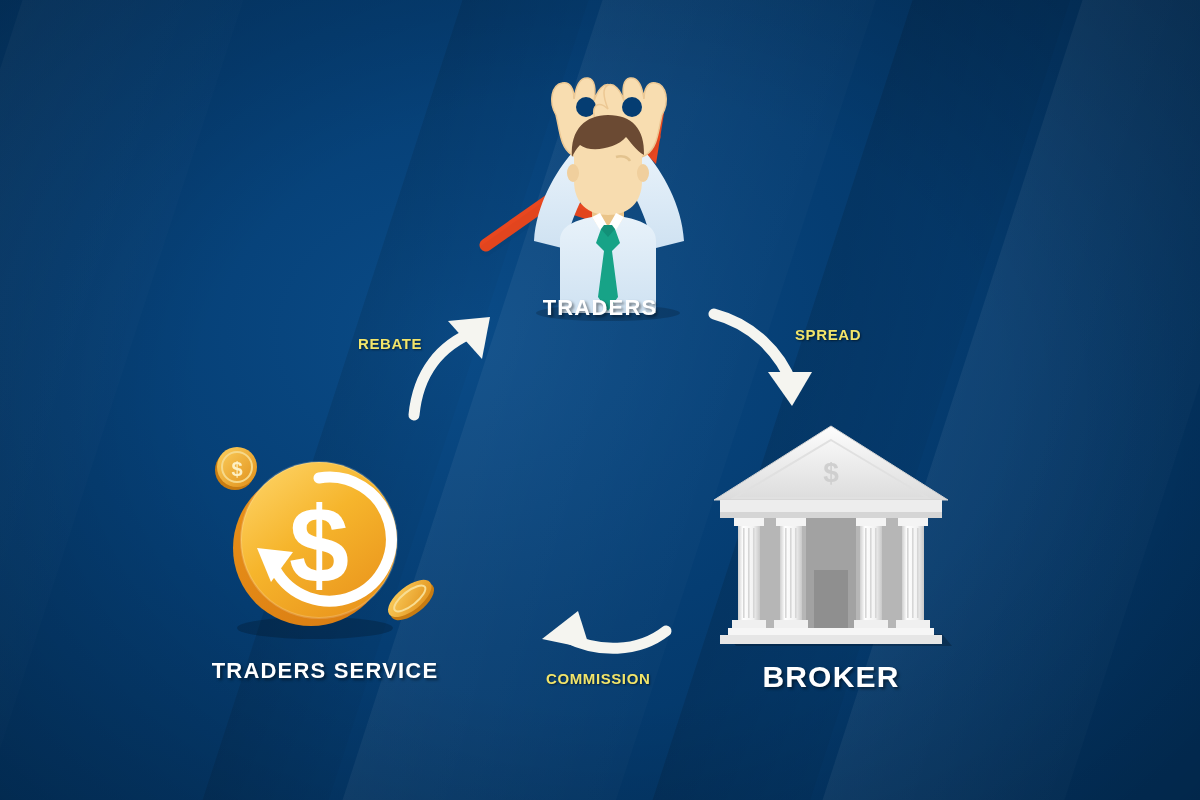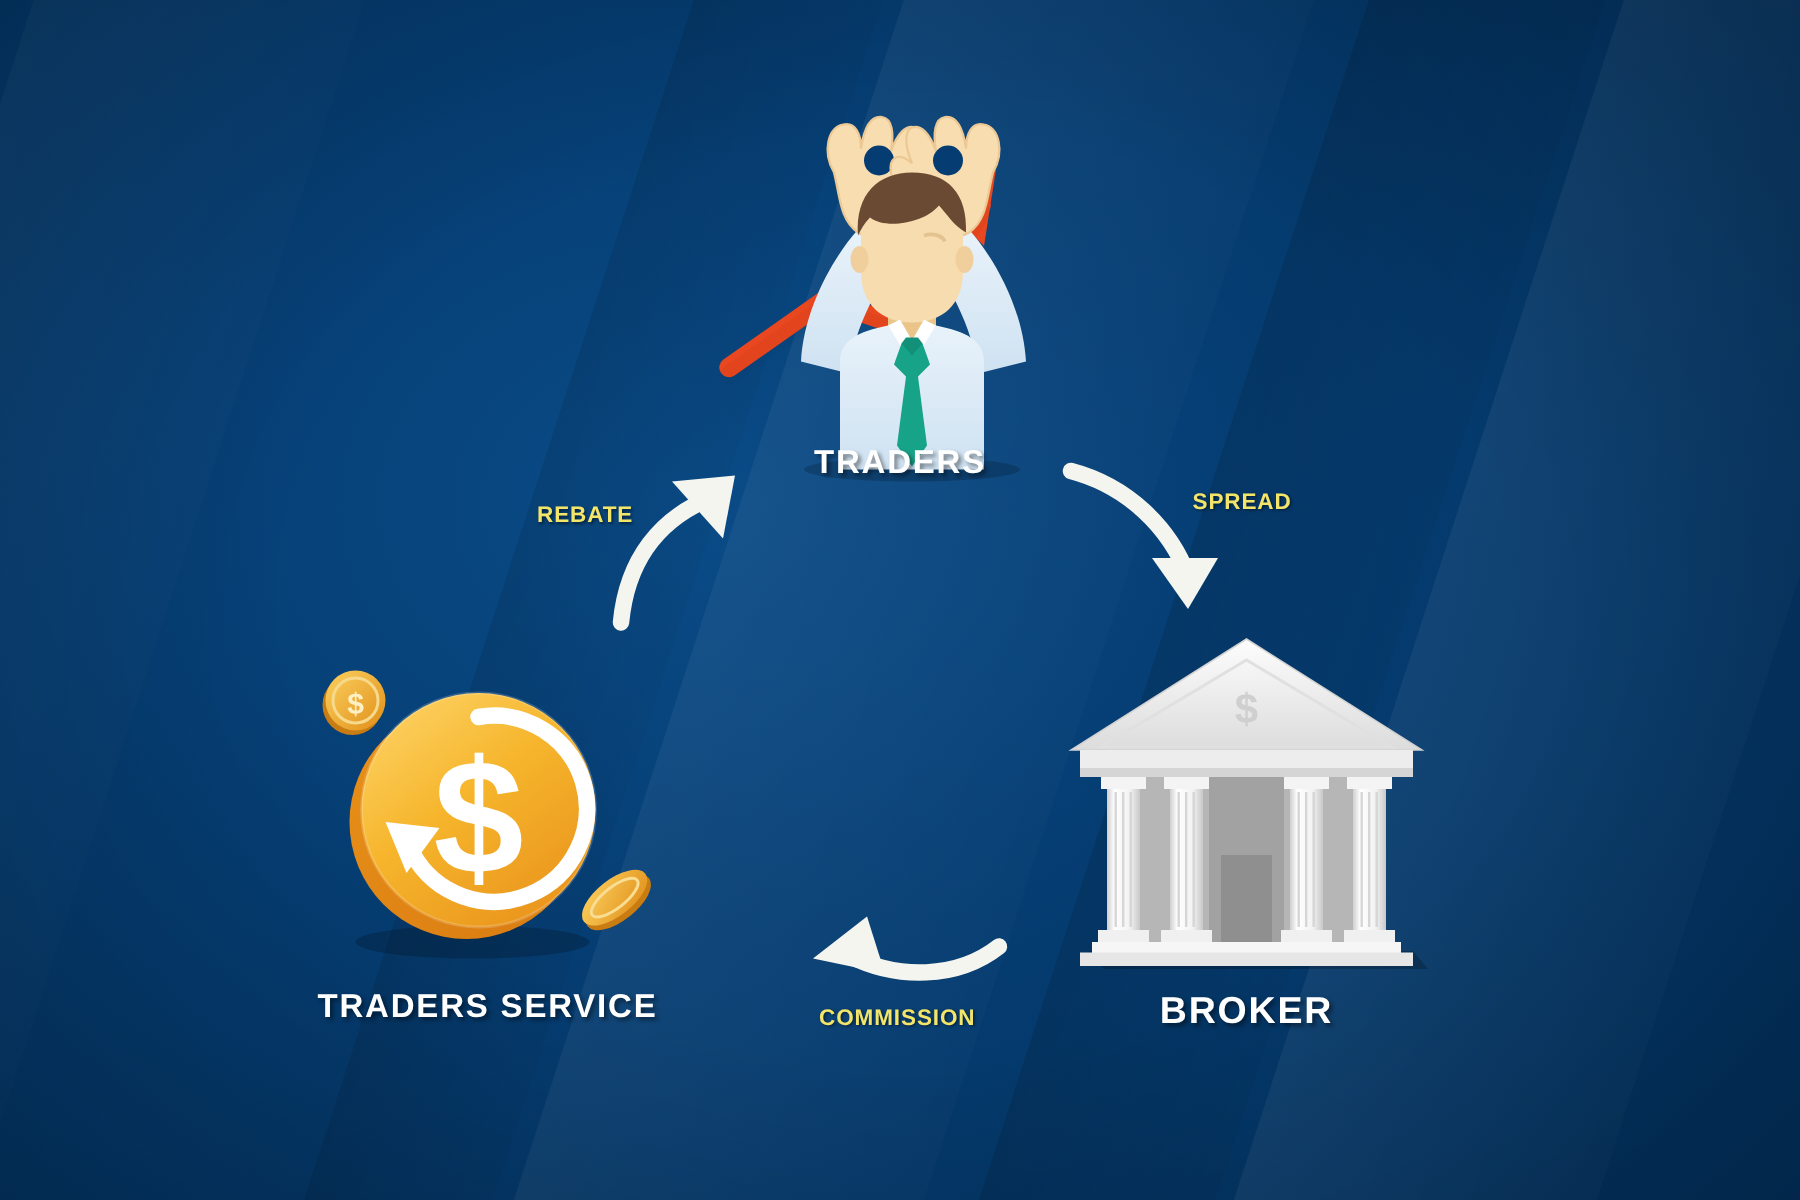--- a/index.html
+++ b/index.html
@@ -180,21 +180,21 @@
           <rect x="212" y="108" width="1.6" height="90" fill="#d6d6d6"></rect>
           <rect x="217" y="108" width="1.6" height="90" fill="#d6d6d6"></rect>
           <rect x="196" y="200" width="34" height="10" fill="#f0f0f0"></rect>
         </g>
       </g>
 
       <rect x="28" y="208" width="206" height="9" fill="#f6f6f6"></rect>
       <rect x="20" y="215" width="222" height="9" fill="#e6e6e6"></rect>
     </svg>
 
-    <div class="node-label" style="top:240px;font-size:25px;">BROKER</div>
+    <div class="node-label" style="top:240px;font-size:30px;">BROKER</div>
   </div>
 
   <div class="node" style="left:205px;top:430px;width:240px;height:280px;">
 
     <svg width="240" height="220" viewBox="0 0 240 220">
       <defs>
         <linearGradient id="coinG" x1="0.15" y1="0" x2="0.9" y2="1">
           <stop offset="0%" stop-color="#fdd264"></stop>
             <stop offset="42%" stop-color="#f6b52c"></stop>
           <stop offset="100%" stop-color="#e8901a"></stop>

